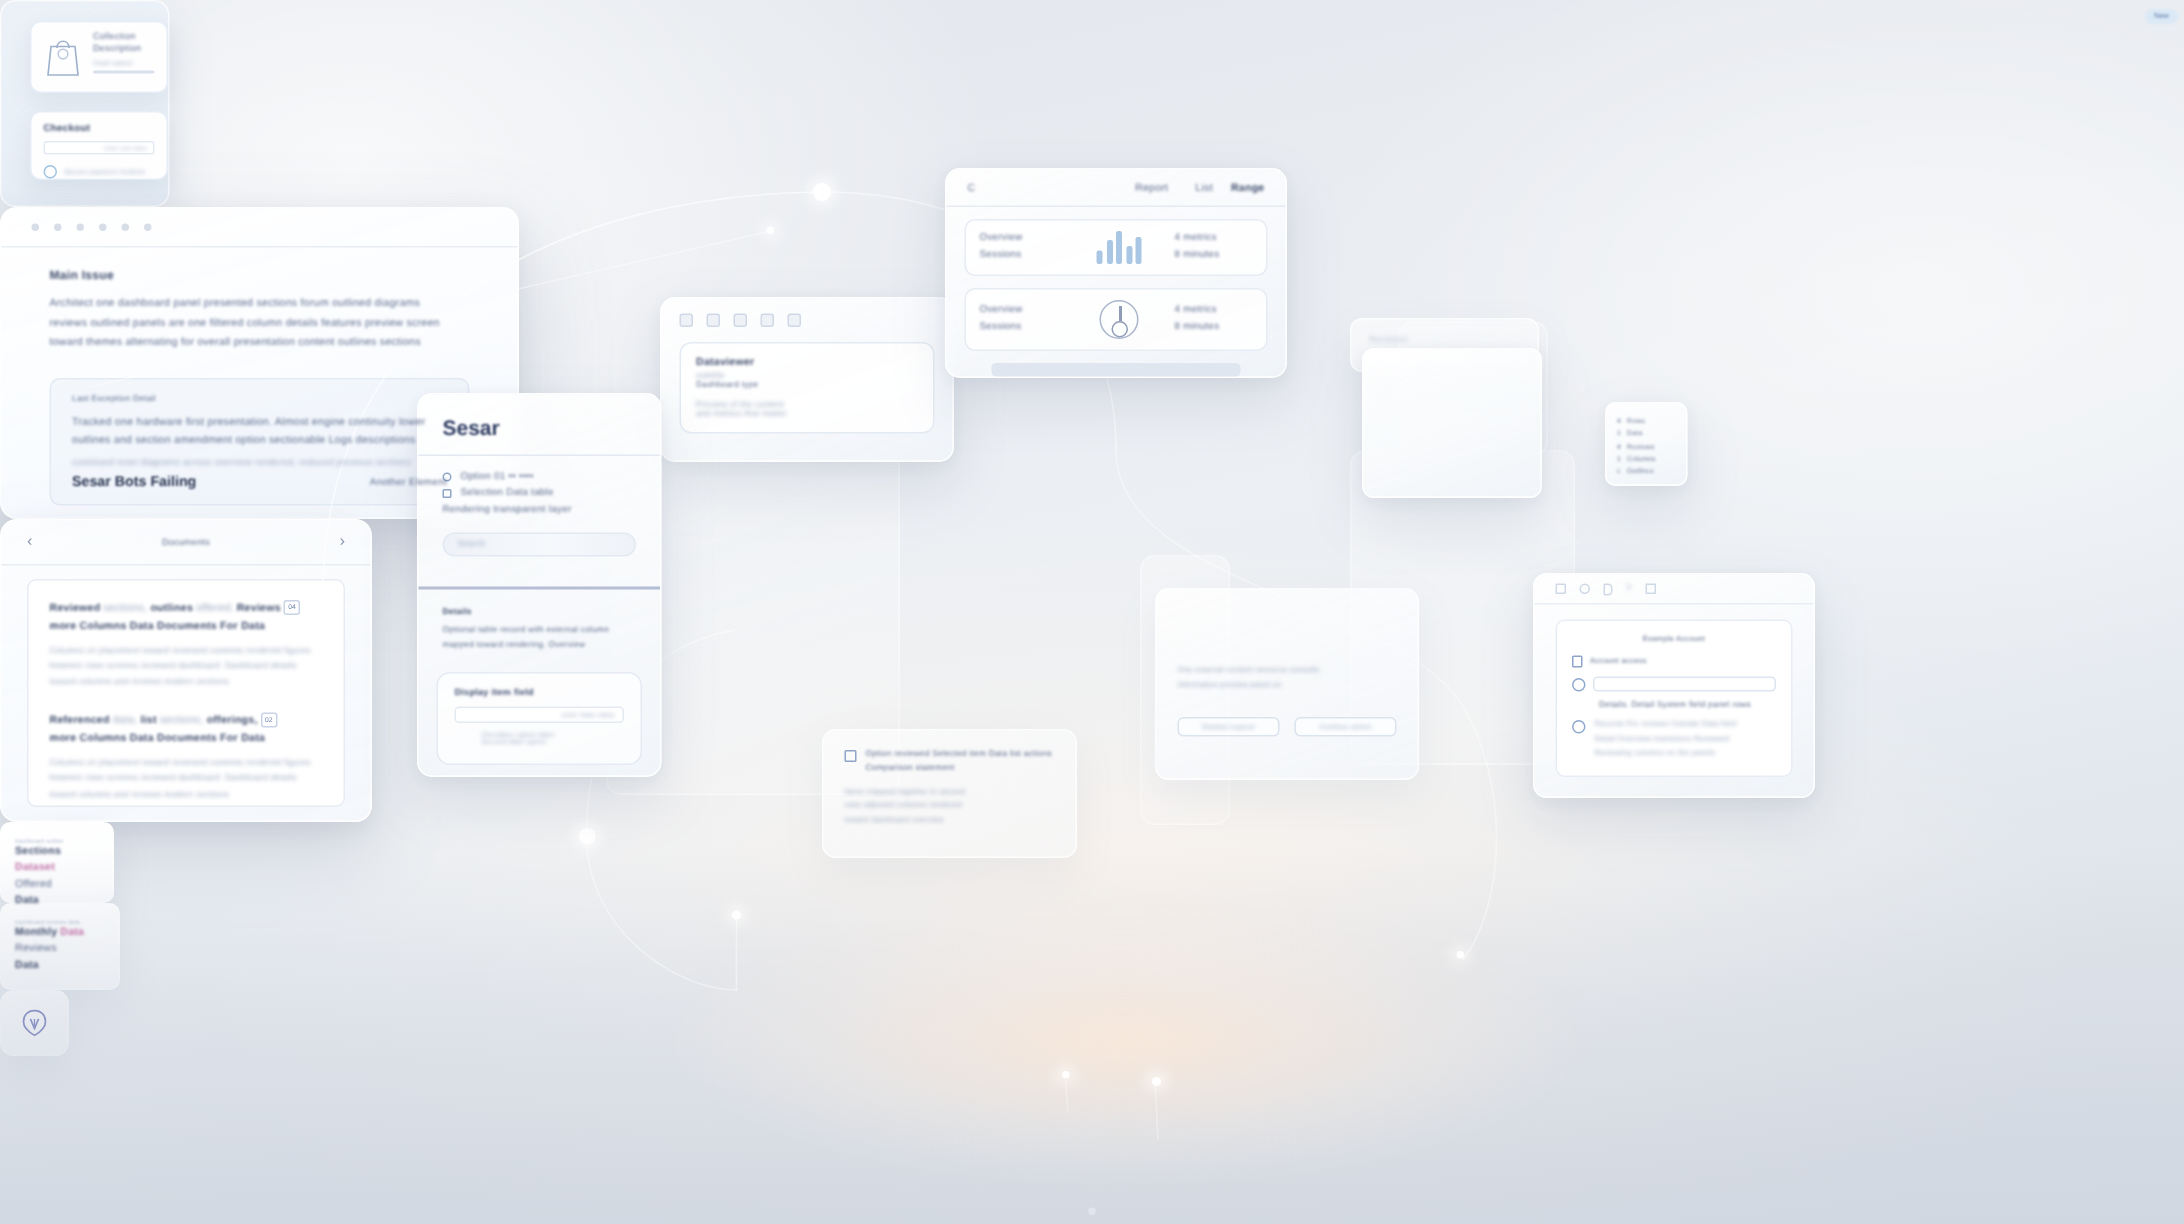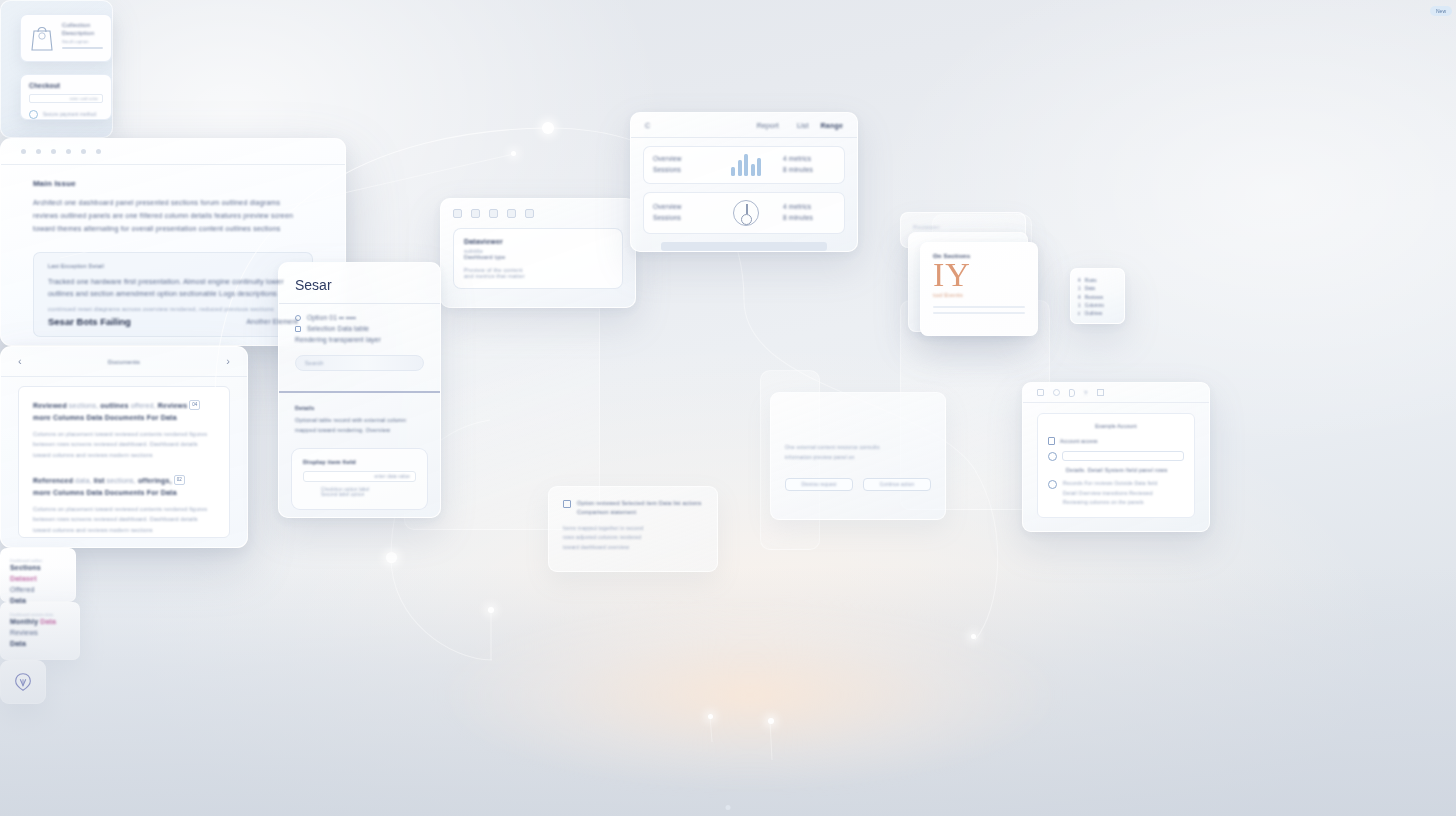--- a/index.html
+++ b/index.html
@@ -78,21 +78,21 @@
   .mini-bars { display: flex; align-items: flex-end; gap: 2.5px; height: 22px; }
   .mini-bars i { display: block; width: 4px; background: #a9c6e4; border-radius: 1.5px; }
   .donut { width: 26px; height: 26px; border-radius: 50%; border: 1.6px solid #aab6cc; position: relative; }
   .donut::after { content:''; position:absolute; left: 50%; top: 3px; width: 1.6px; height: 10px; background:#8f9cb5; }
   .donut::before { content:''; position:absolute; left: 7px; top: 13px; width: 9px; height: 9px; border-radius: 50%; border:1.6px solid #8f9cb5; }
   .an-strip { margin: 0 30px; height: 9px; border-radius: 3px; background:#dfe6f0; }
 
   
   #sidecard { left: 278px; top: 262px; width: 163px; height: 256px; border-radius: 10px; }
   #sc-head { padding: 14px 16px 10px; border-bottom: 1px solid #e4e9f1; }
-  #sc-title { font-size: 14px; font-weight: 400; color: #2e3c63; filter: blur(0.7px); }
+  #sc-title { font-size: 14px; font-weight: 700; color: #2e3c63; filter: blur(0.7px); }
   #sc-body { padding: 10px 16px 0; }
   .sc-line { display:flex; align-items:center; gap:6px; font-size: 6.5px; margin-bottom: 4px; }
   .ring { width: 6px; height: 6px; border-radius: 50%; border: 1px solid #8ea4c8; flex: none; }
   .sqi { width: 6px; height: 6px; border-radius: 1px; border: 1px solid #8ea4c8; flex: none; }
   #sc-input { margin: 12px 16px 0; height: 16px; border-radius: 8px;
               background: linear-gradient(90deg,#eef2f8 0%, #f6f9fc 55%, #eef2f8 100%);
               border: 1px solid #e3e9f2; display:flex; align-items:center; padding: 0 9px; font-size: 5.5px; }
   #sc-rule { margin-top: 20px; height: 2px; background: #7f8cb5; opacity: .55; }
   #sc-foot { padding: 12px 16px 0; }
   #sc-inner {
@@ -453,29 +453,20 @@
         <div class="sub blurtxt soft" style="margin-top:0">toward columns and reviews modern sections</div>
       </div>
     </div>
     <div id="tb-foot"></div>
   </div>
 
   <div class="ghost" id="rcard-back">
     <div class="blurtxt soft" style="font-size:6px;padding:11px 12px;opacity:.55">Reviewer</div>
   </div>
   <div class="panel" id="rcard-mid"></div>
-  <div class="panel" id="rcard-front">
-    <div id="rc-top" class="blurtxt dark" style="font-weight:700;">On Sections</div>
-    <div id="rc-mono">IY</div>
-    <div id="rc-sub">tool Events</div>
-    <div id="rc-rules">
-      <div class="bar"></div>
-        <div class="bar"></div>
-    </div>
-  </div>
 
   <div class="panel" id="listcard">
     <div class="lc-row">
       <span class="blurtxt">4</span>
       <span class="blurtxt">Rows</span>
     </div>
     <div class="lc-row">
       <span class="blurtxt">1</span>
       <span class="blurtxt">Data</span>
     </div>

